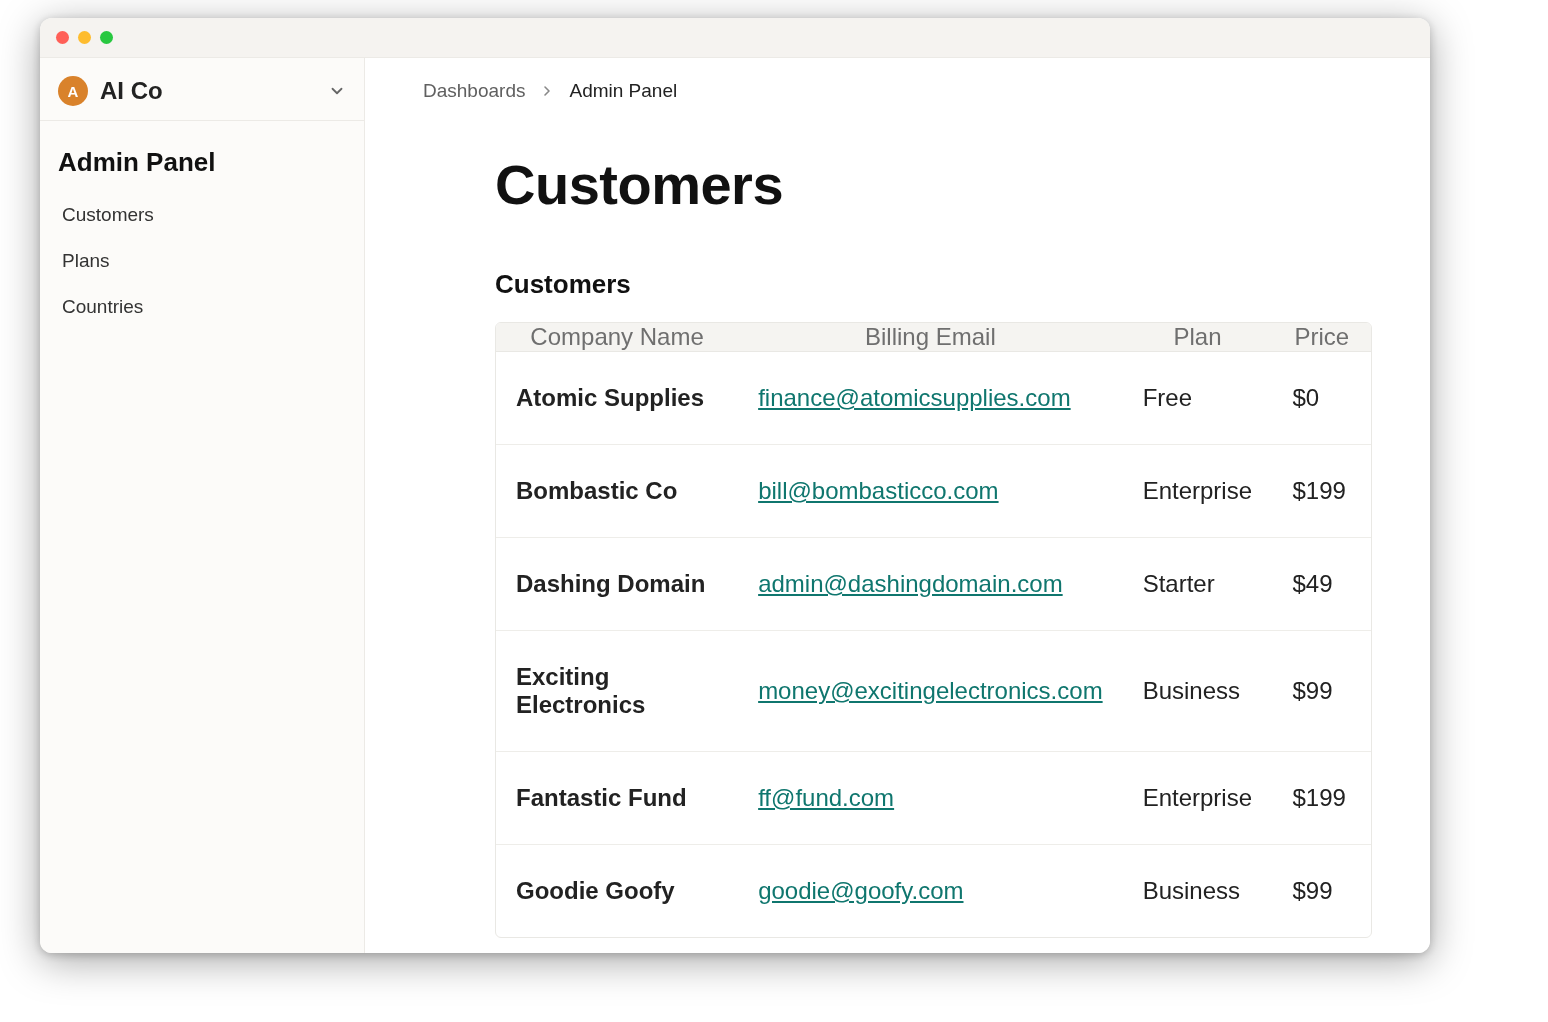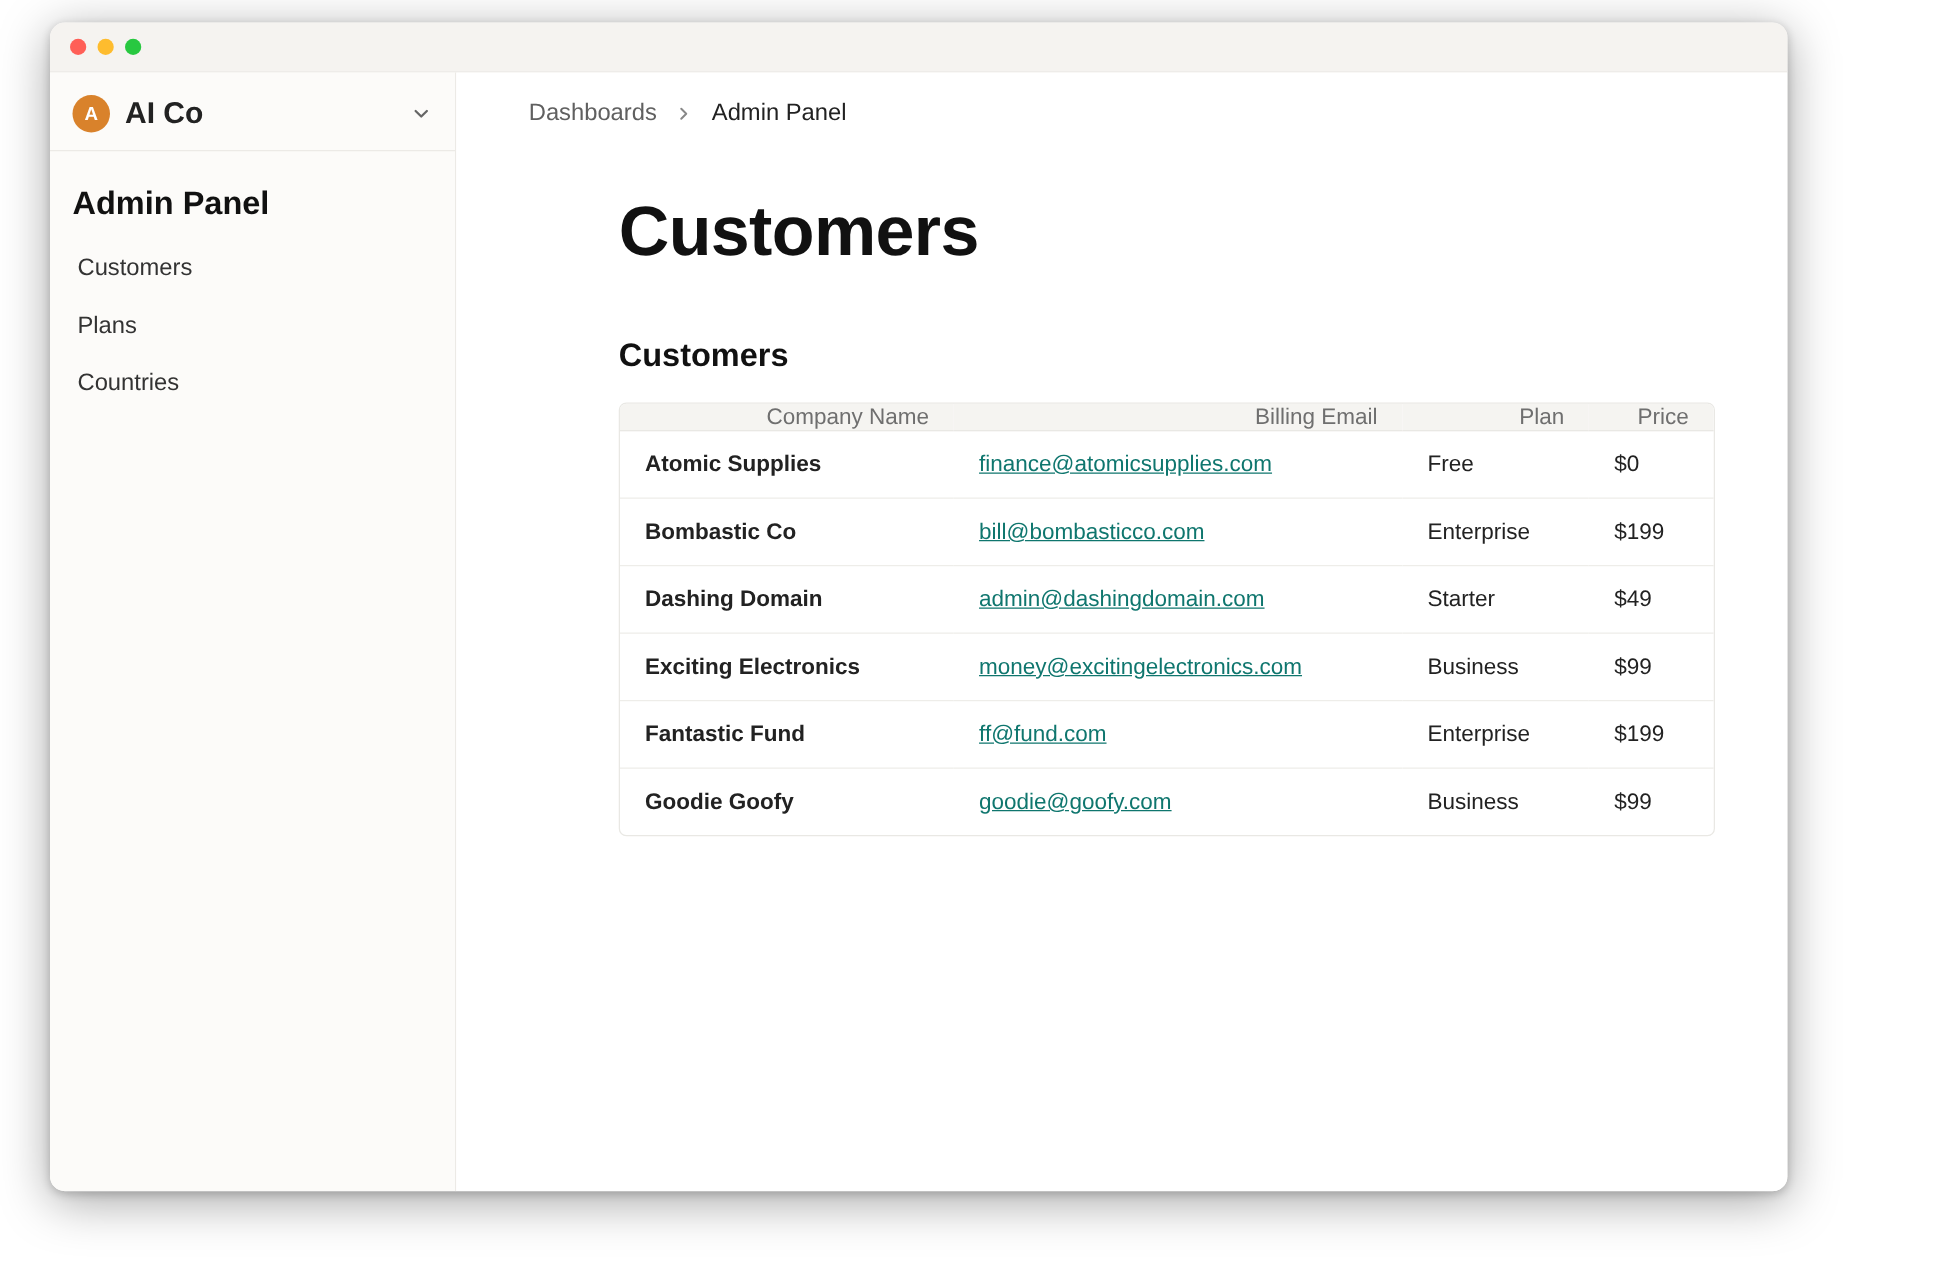--- a/index.html
+++ b/index.html
@@ -105,30 +105,30 @@
     .table {
       width: 100%;
       border: 1px solid #e9e8e4;
       border-radius: 6px;
       border-collapse: separate;
       border-spacing: 0;
       overflow: hidden;
     }
     .table thead th {
       background: #f5f4f1;
-      text-align: right;
+      text-align: center;
       font-weight: 500;
       color: #6f6f6f;
-      font-size: 18px;
+      font-size: 24px;
       padding: 0 20px;
       border-bottom: 1px solid #e9e8e4;
     }
     .table tbody td {
-      padding: 16px 20px;
-      font-size: 18px;
+      padding: 32px 20px;
+      font-size: 24px;
       color: #222;
       border-bottom: 1px solid #eeede9;
     }
     .table tbody tr:last-child td { border-bottom: none; }
     .col-company { font-weight: 700; width: 270px; }
     .col-email { width: 360px; }
     .col-plan { width: 150px; font-weight: 400; }
     .col-price { width: 100px; font-weight: 400; }
     .email-link { color: #0f766e; text-decoration: underline; cursor: pointer; }
   </style>

